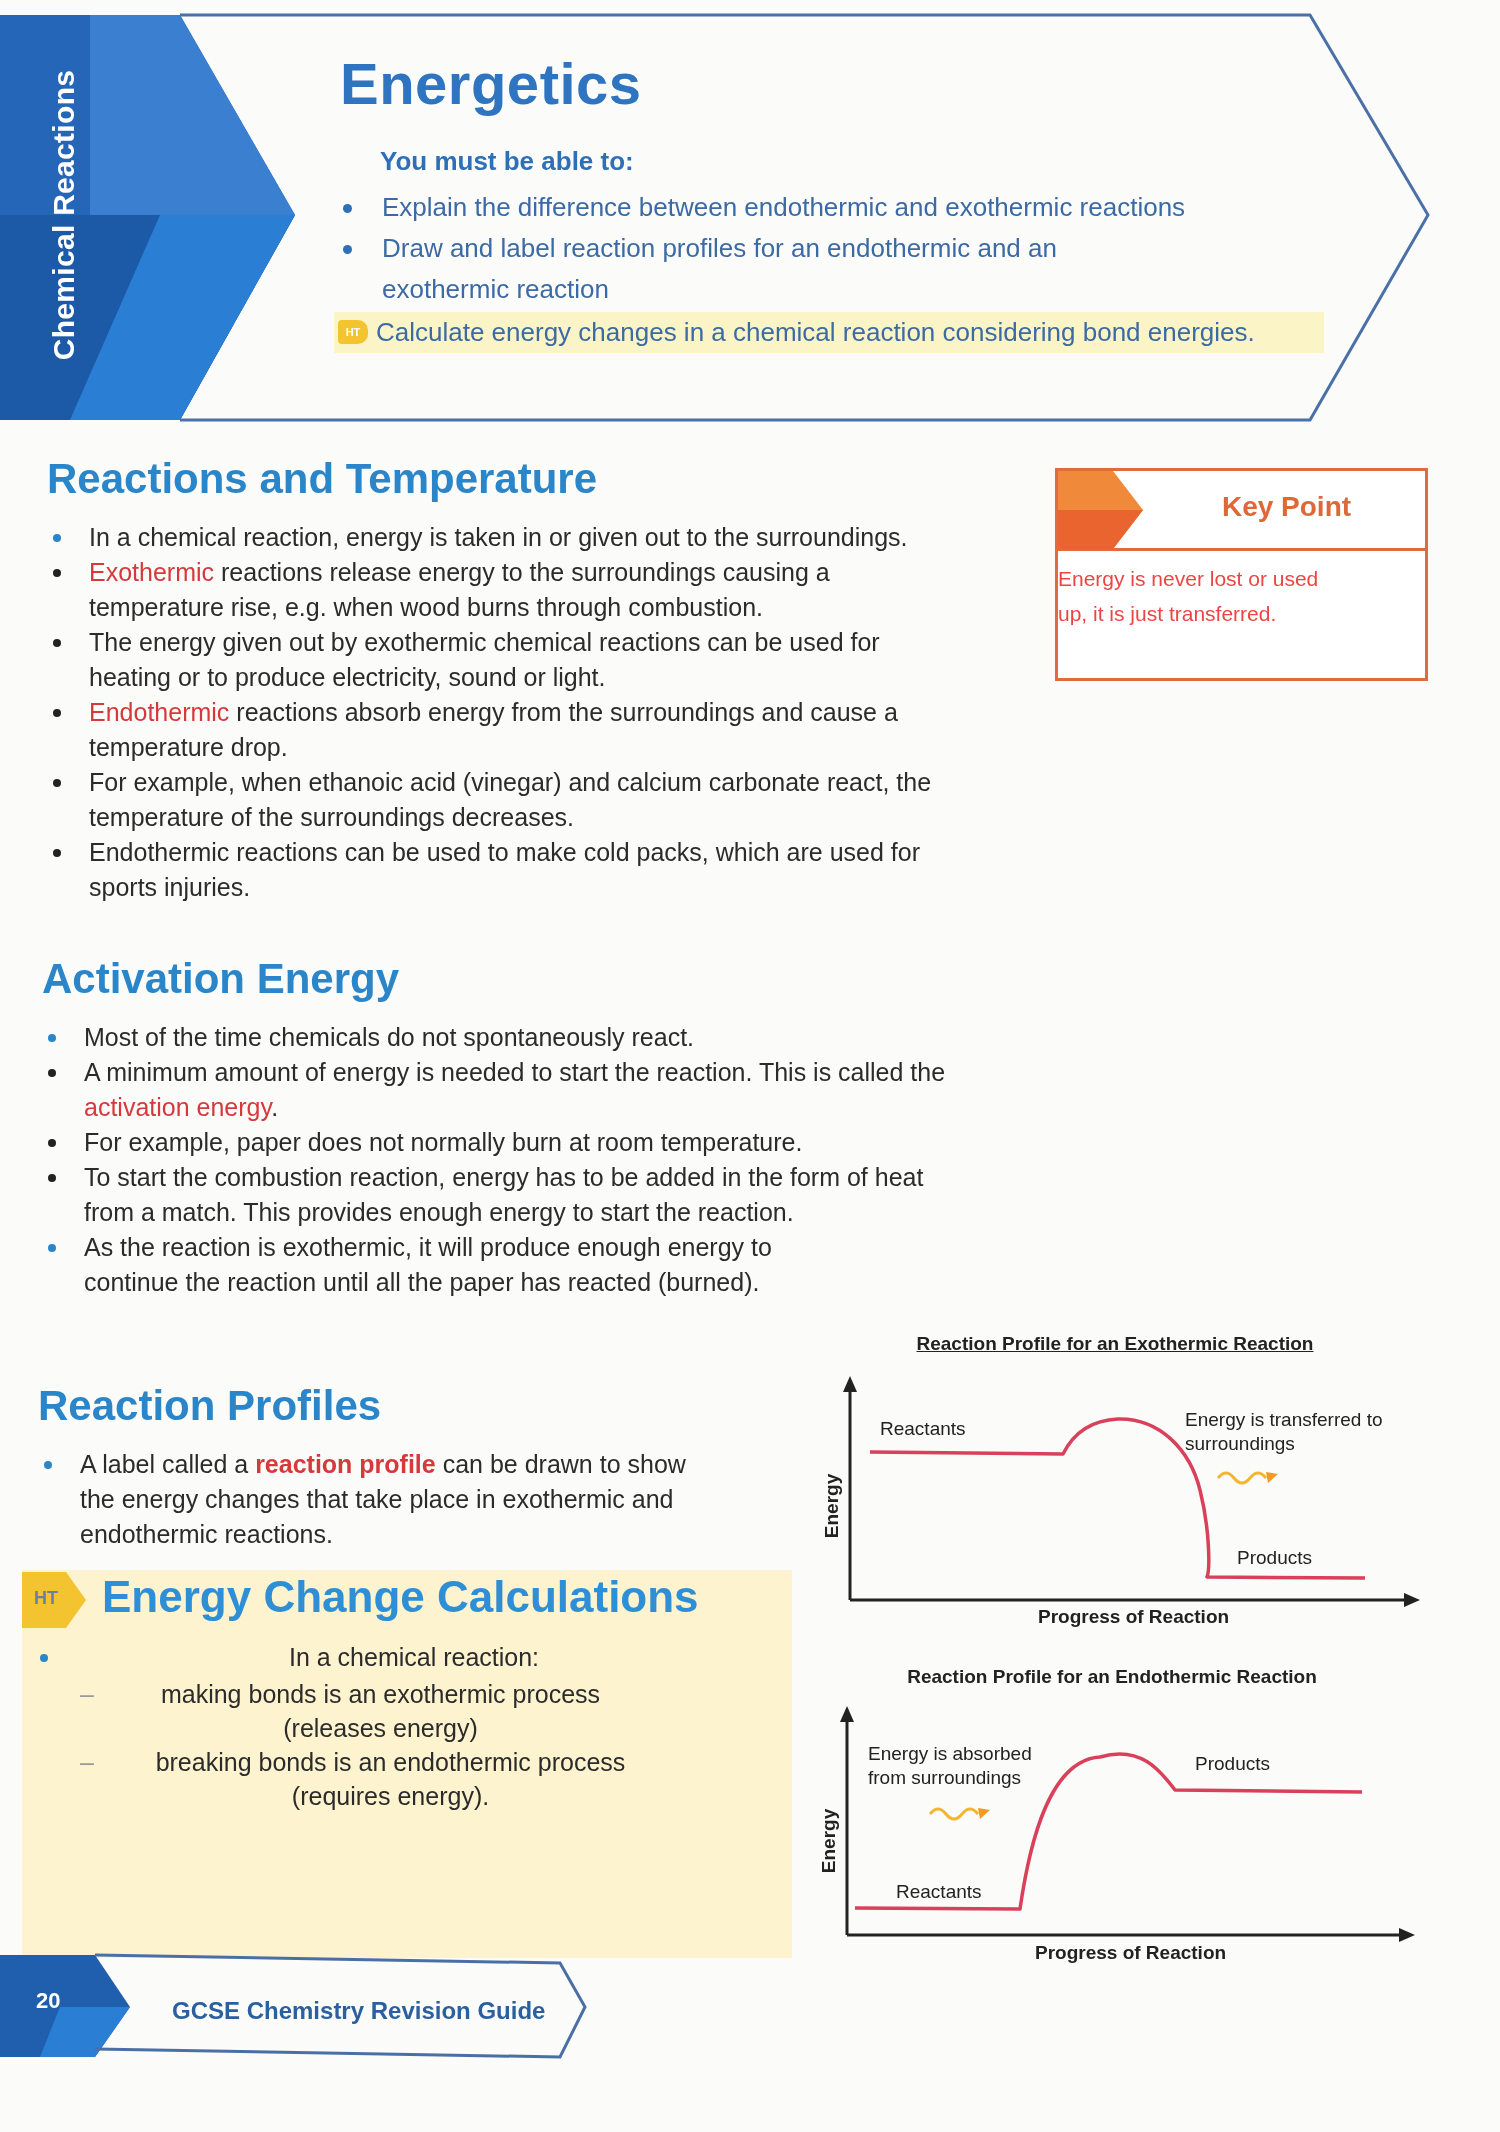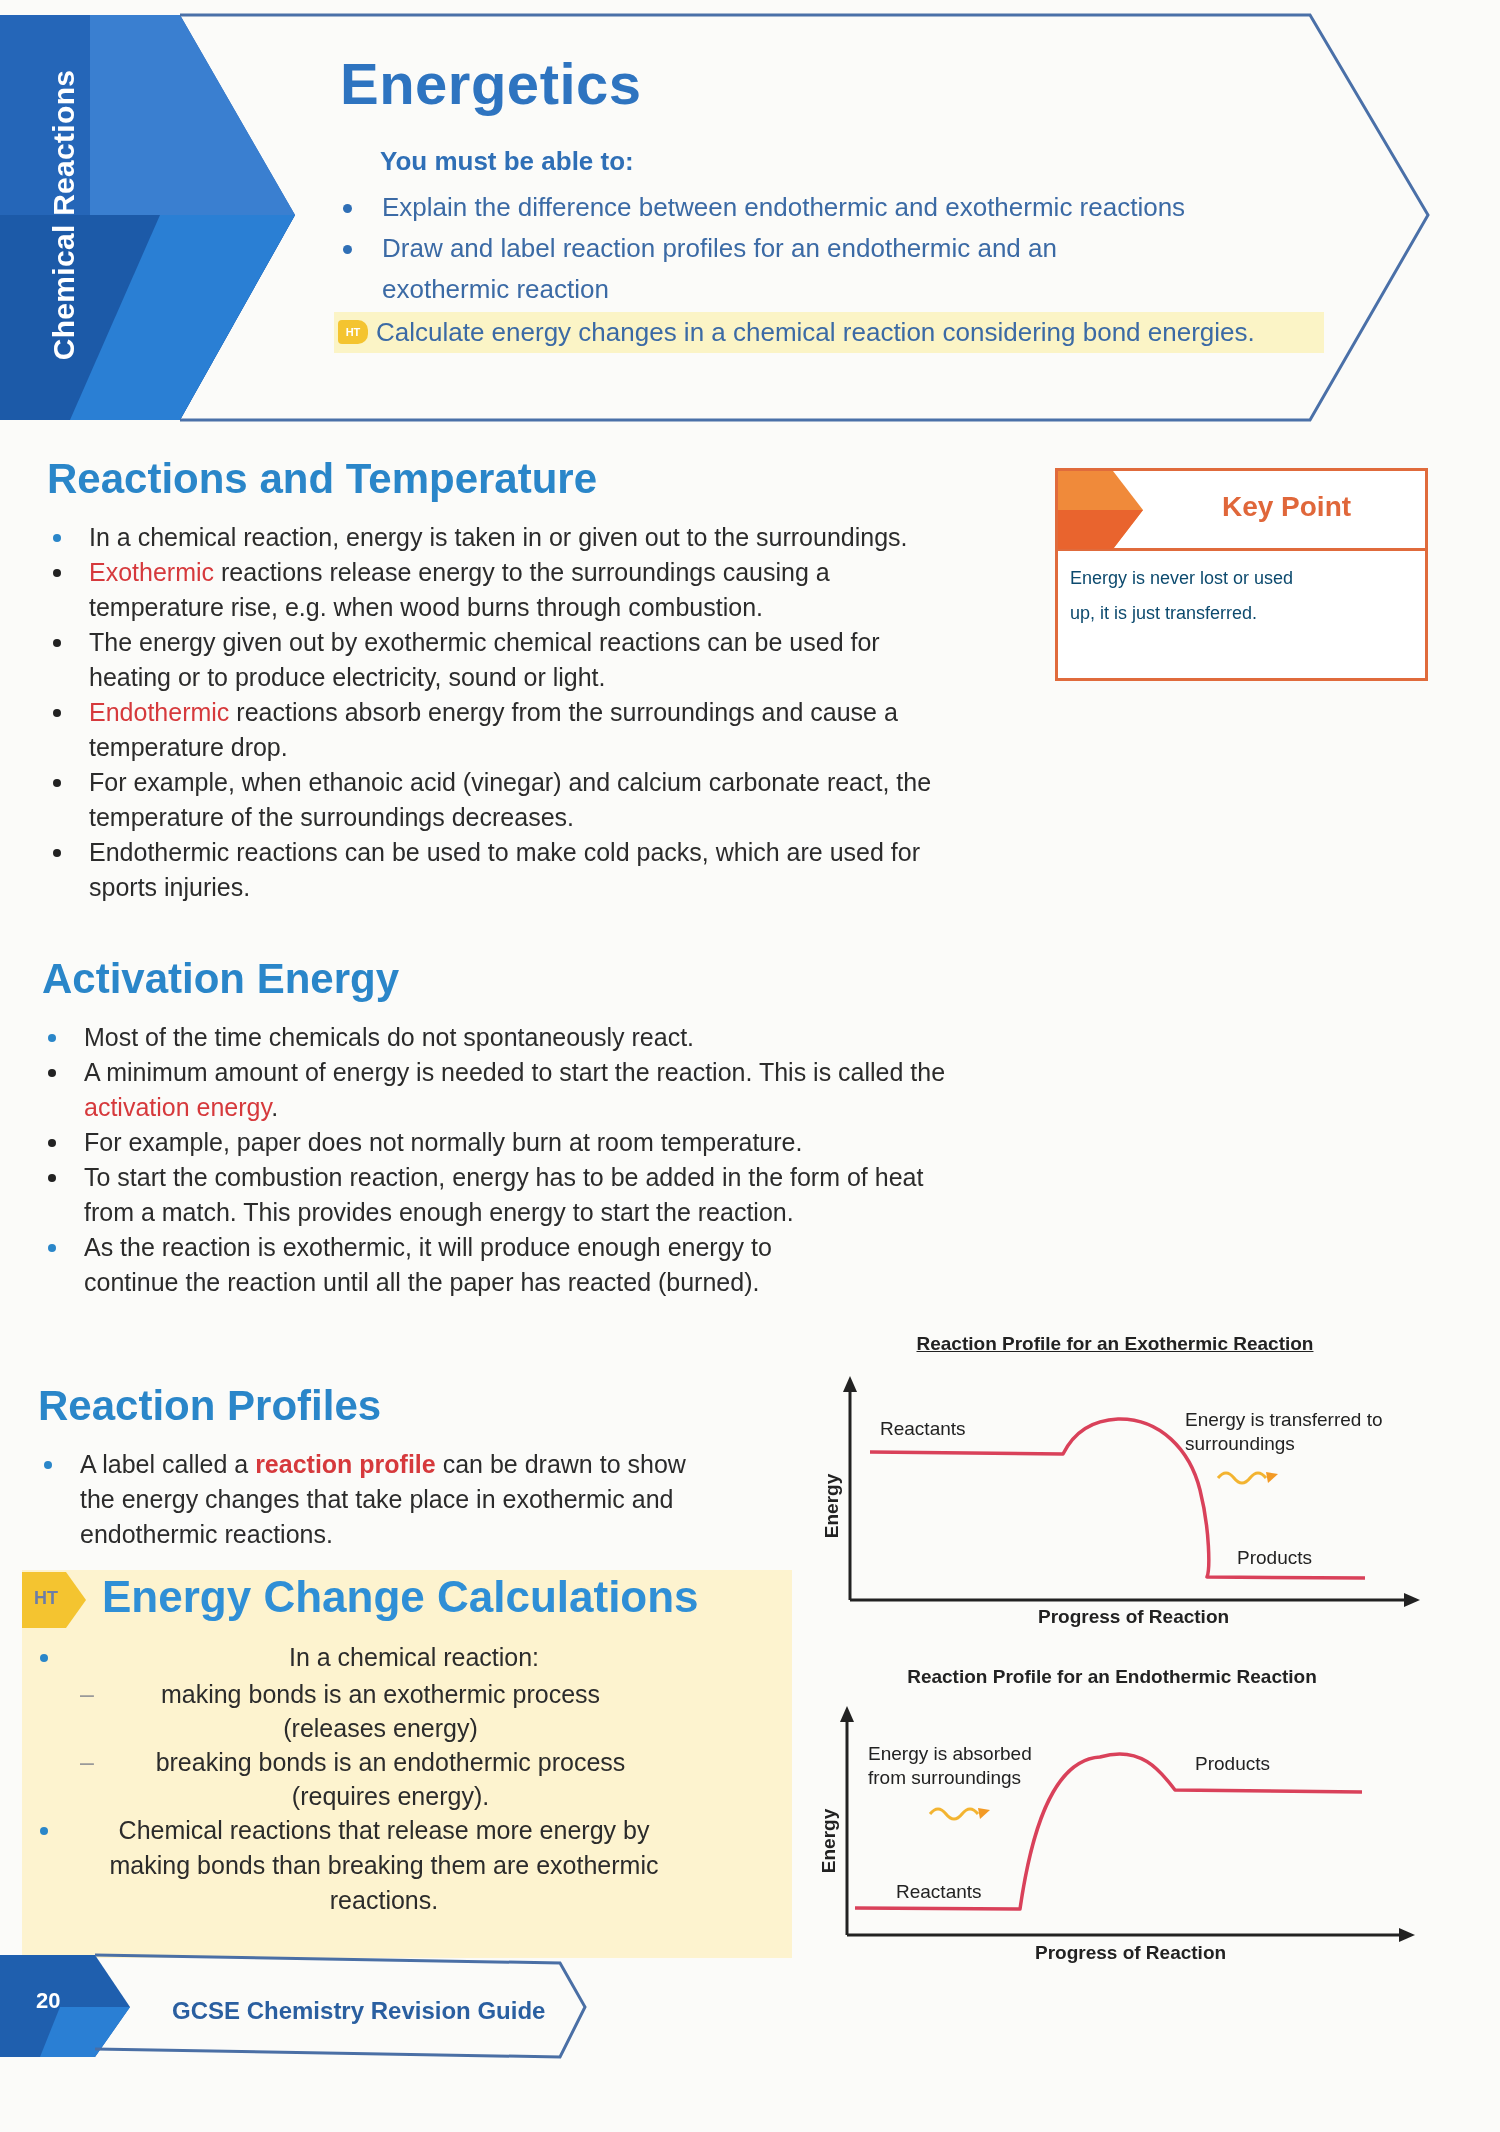--- a/index.html
+++ b/index.html
@@ -52,21 +52,21 @@
   #sec-act-list { left: 40px; top: 1020px; width: 920px; }
 
   #sec-prof-heading { left: 38px; top: 1382px; }
   #sec-prof-list { left: 36px; top: 1447px; width: 680px; }
 
   
   #key-point { position: absolute; left: 1055px; top: 468px; width: 373px; height: 213px; border: 3px solid #e06b3c; background: #fff; }
   #key-point .kp-head { position: relative; height: 80px; border-bottom: 3px solid #e06b3c; }
   #key-point .kp-chevron { position: absolute; left: 0; top: 0; }
   #key-point .kp-title { position: absolute; left: 90px; right: 0; top: 20px; text-align: center; color: #e0673a; font-size: 28px; font-weight: bold; }
-  #key-point .kp-body { padding: 10px 12px; color: #0c4a6e; font-size: 18px; line-height: 35px; width: 270px; }
+  #key-point .kp-body { padding: 10px 0; color: #ef4444; font-size: 21px; line-height: 35px; width: 270px; }
 
   
   #ht-box { position: absolute; left: 22px; top: 1570px; width: 770px; height: 388px; background: #fdf3cf; }
   #ht-heading { position: absolute; left: 102px; top: 1572px; font-size: 44px; font-weight: bold; color: #2f8fd6; }
   #ht-badge {
     position: absolute; left: 22px; top: 1572px; width: 64px; height: 56px;
   }
   #ht-badge-label { position: absolute; left: 26px; top: 1588px; width: 40px; color: #6b7da8; font-size: 18px; font-weight: bold; text-align: center; }
   #ht-list { position: absolute; left: 30px; top: 1640px; width: 720px; list-style: none; text-align: center; }
   #ht-list > li { position: relative; padding-left: 48px; font-size: 25px; line-height: 35px; color: #2b2b2b; }
@@ -152,21 +152,20 @@
 <div id="ht-heading">Energy Change Calculations</div>
 <ul id="ht-list">
   <li>
     <span class="bullet"></span>
     <span>In a chemical reaction:</span>
     <ul class="sub">
       <li style="width:560px"><span class="dash">–</span><span>making bonds is an exothermic process (releases energy)</span></li>
       <li style="width:580px"><span class="dash">–</span><span>breaking bonds is an endothermic process (requires energy).</span></li>
     </ul>
   </li>
-  <li style="width:660px"><span class="bullet"></span><span>Chemical reactions that release more energy by making bonds than breaking them are exothermic reactions.</span></li>
 </ul>
 
 <div class="chart" id="chart-exo">
   <div class="chart-title" style="left:835px; top:1333px;text-decoration:underline;">Reaction Profile for an Exothermic Reaction</div>
   <div class="axis-label" style="left:800px; top:1495px; transform:rotate(-90deg); transform-origin:center;">Energy</div>
   <div class="axis-label" style="left:1038px; top:1606px;">Progress of Reaction</div>
   <div class="chart-note" style="left:880px; top:1417px;">Reactants</div>
   <div class="chart-note" style="left:1237px; top:1546px;">Products</div>
   <div class="chart-note" style="left:1185px; top:1408px; width:220px;">Energy is transferred to surroundings</div>
   <svg id="svg-exo" width="1500" height="2132" style="left:0;top:0;pointer-events:none;">

